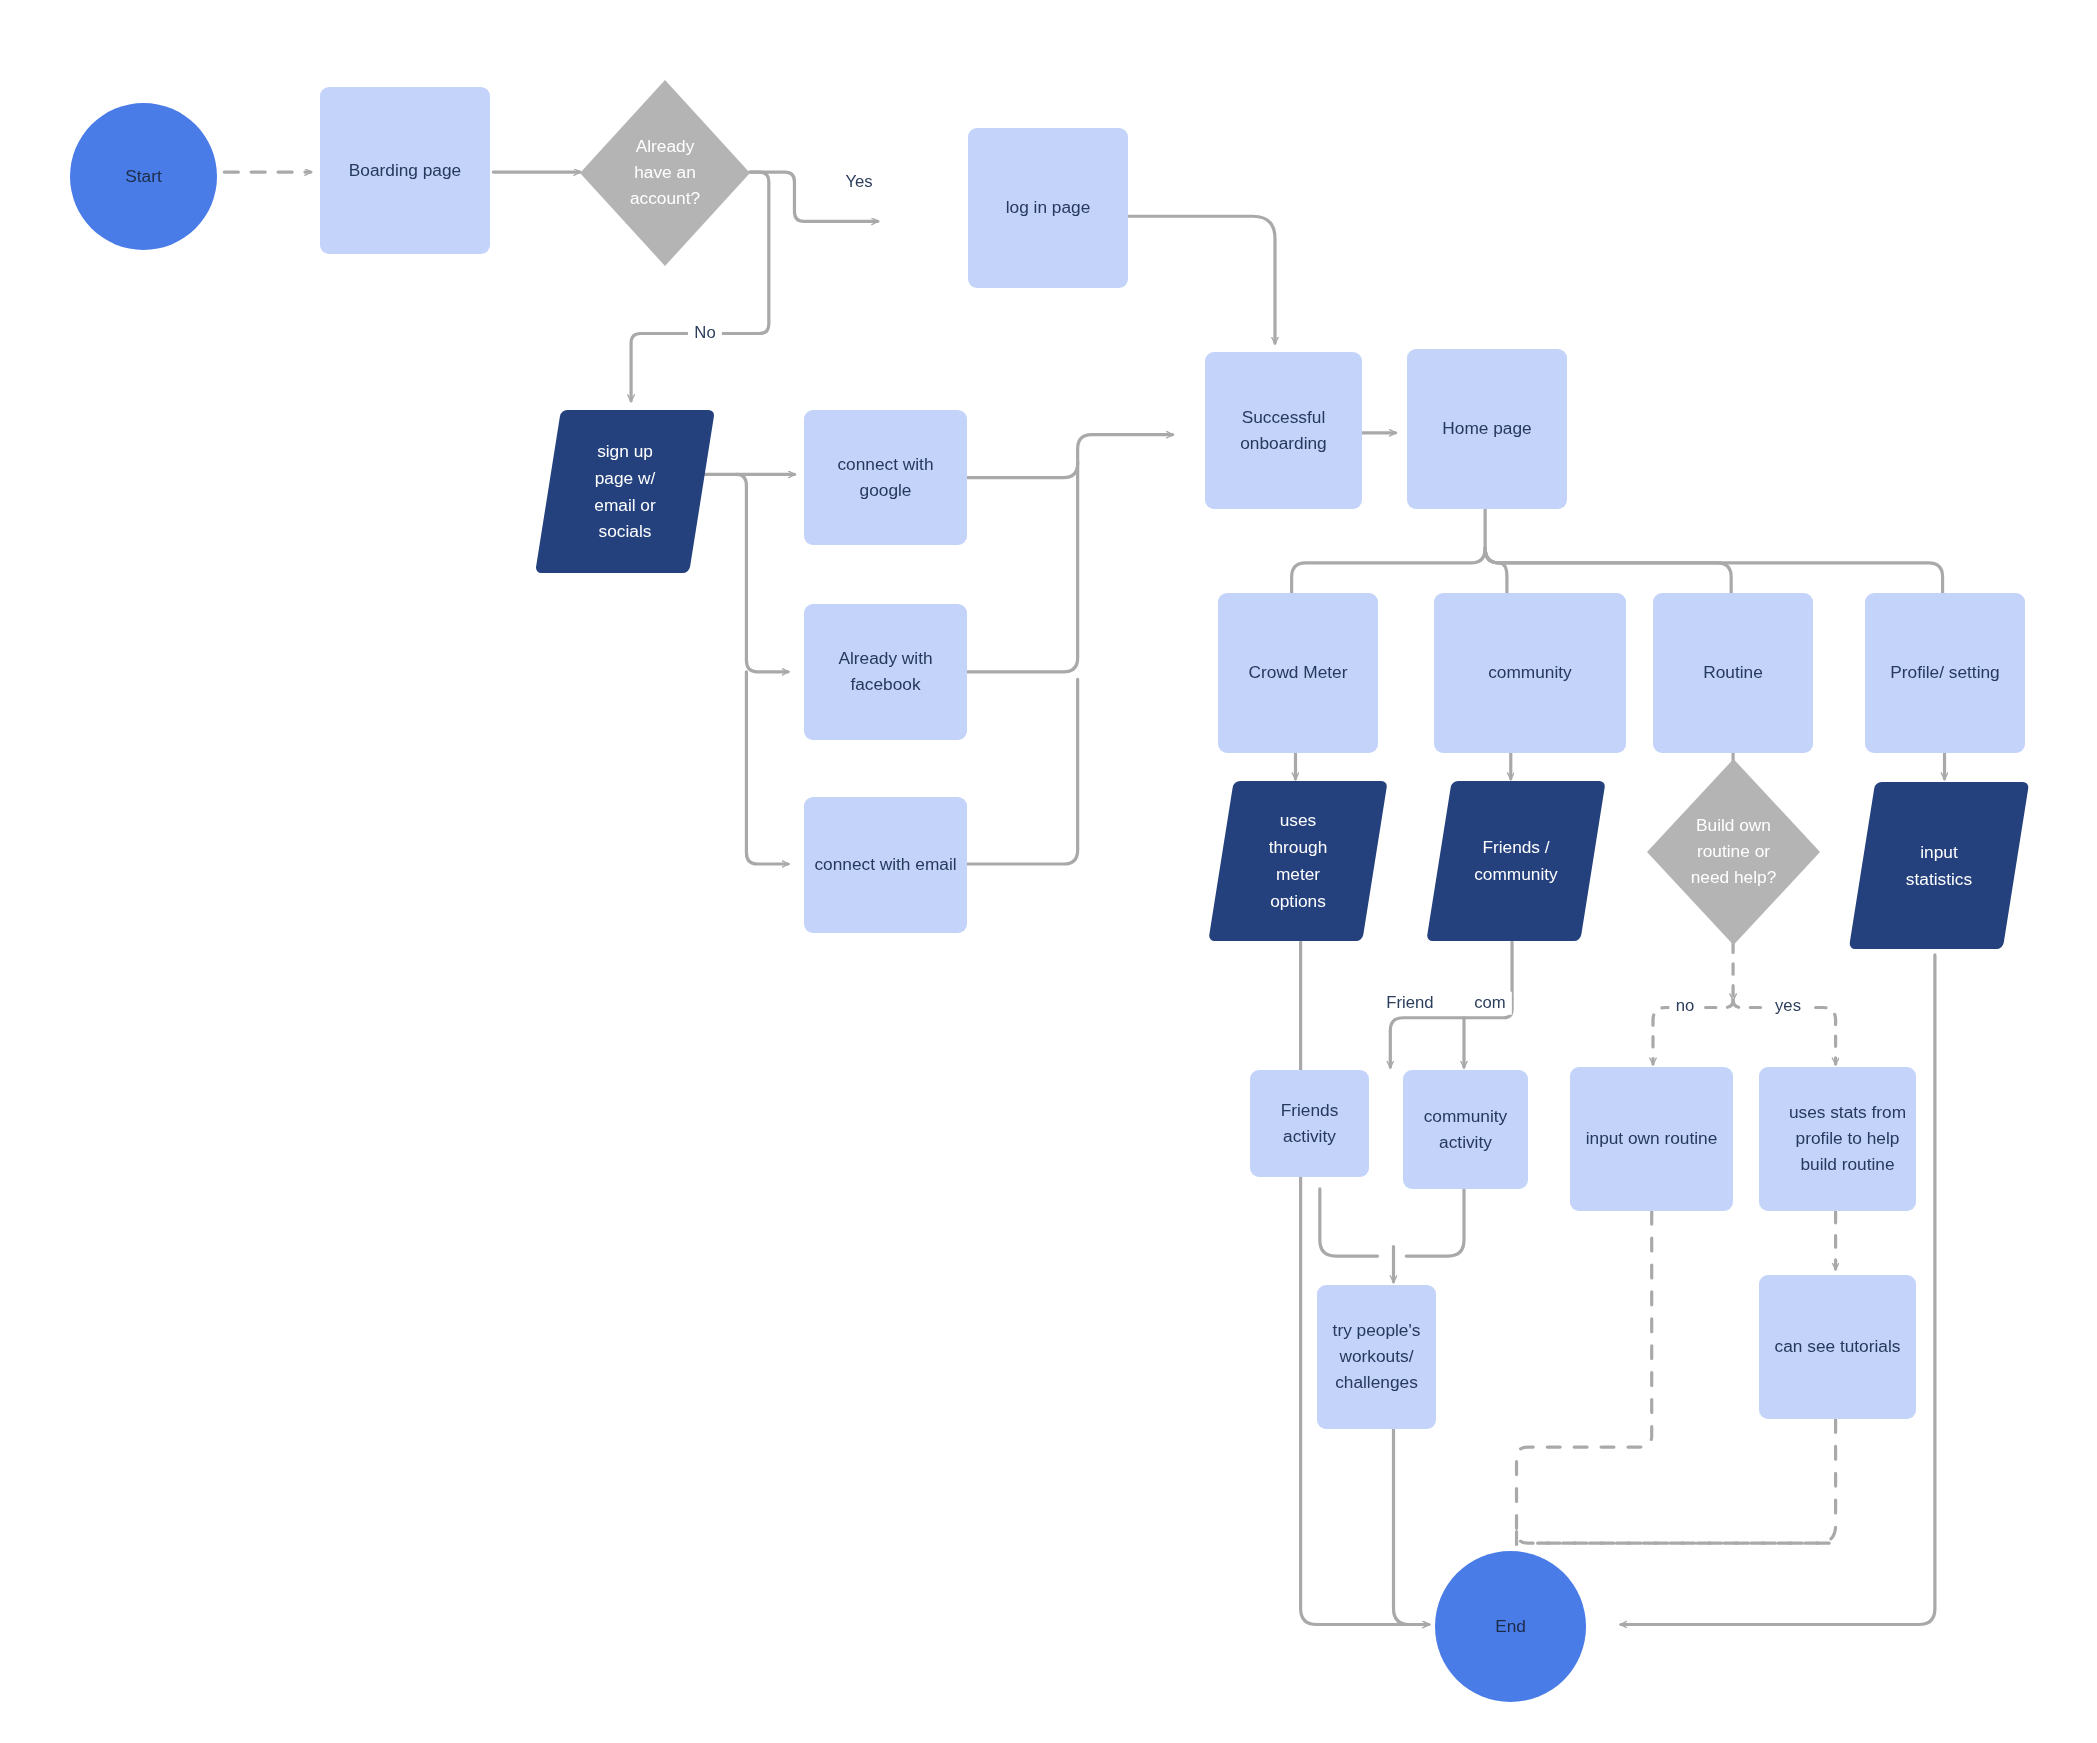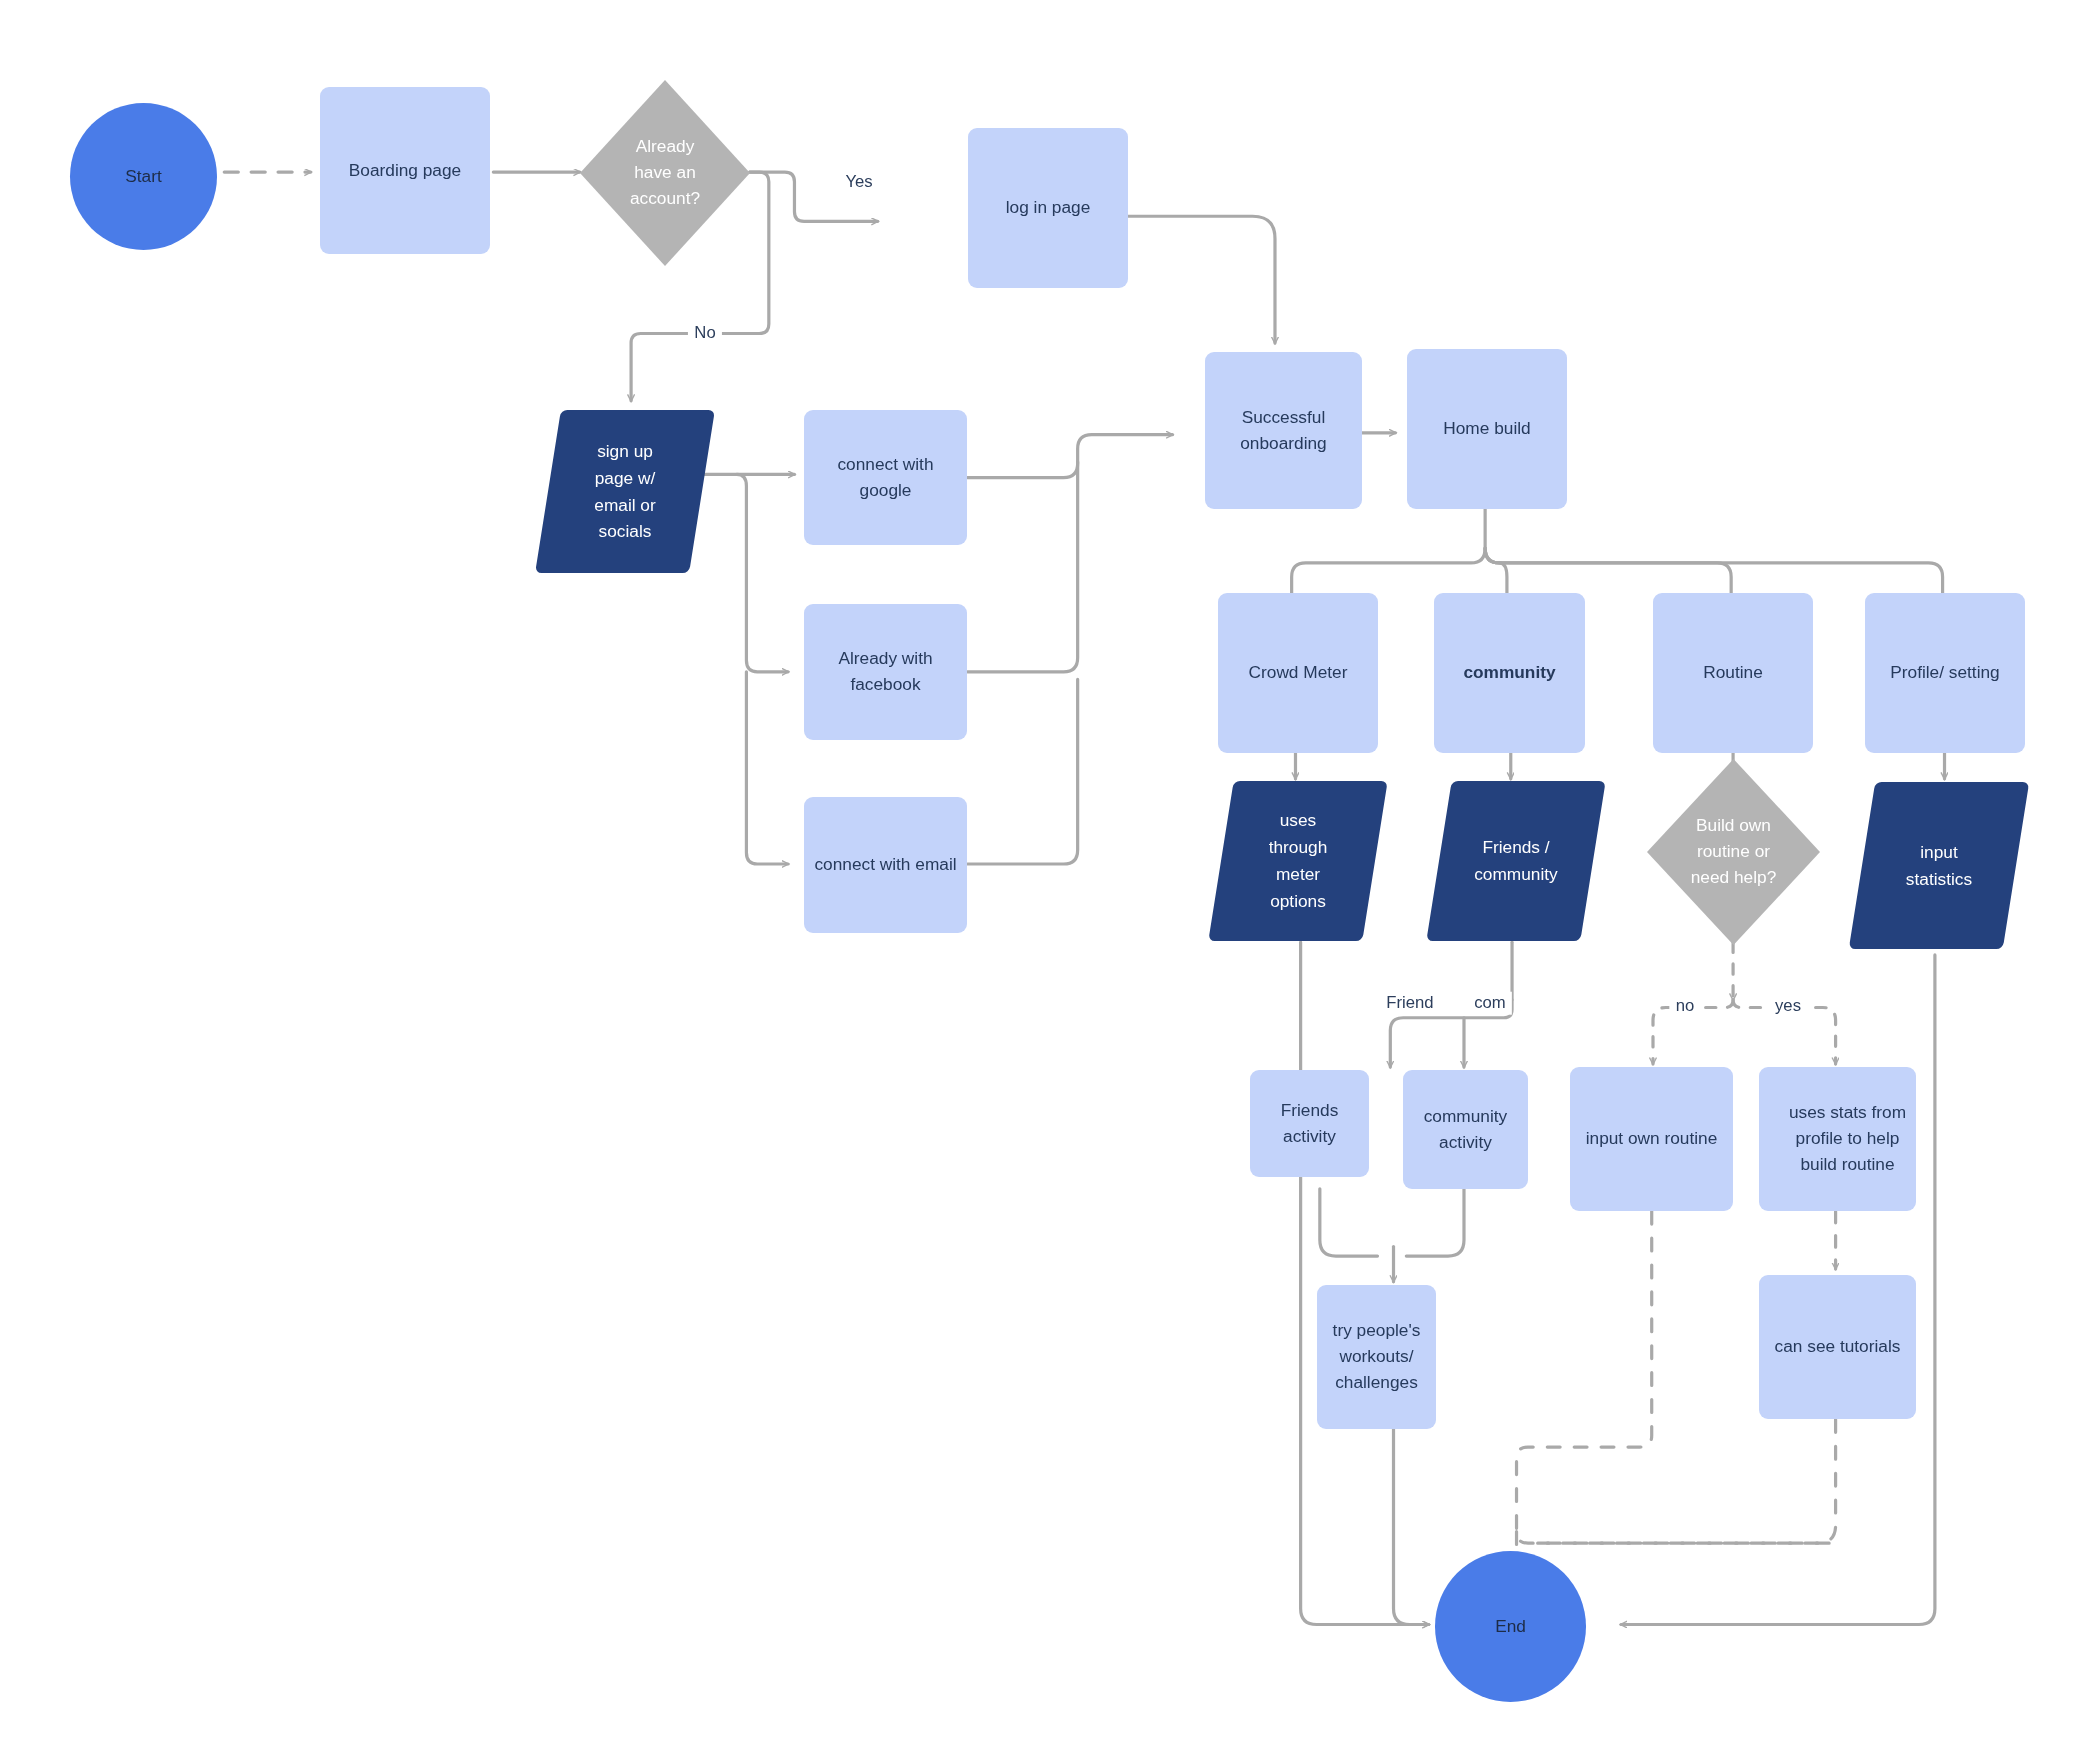--- a/index.html
+++ b/index.html
@@ -126,28 +126,28 @@
 
   <div class="node box" style="left:804px;top:797px;width:163px;height:136px;">
     <span>connect with email</span>
   </div>
 
   <div class="node box" style="left:1205px;top:352px;width:157px;height:157px;">
     <span>Successful onboarding</span>
   </div>
 
   <div class="node box" style="left:1407px;top:349px;width:160px;height:160px;">
-    <span>Home build</span>
+    <span>Home page</span>
   </div>
 
   <div class="node box" style="left:1218px;top:593px;width:160px;height:160px;">
     <span>Crowd Meter</span>
   </div>
 
-  <div class="node box" style="left:1434px;top:593px;width:151px;height:160px;font-weight:bold;">
+  <div class="node box" style="left:1434px;top:593px;width:192px;height:160px;">
     <span>community</span>
   </div>
 
   <div class="node box" style="left:1653px;top:593px;width:160px;height:160px;">
     <span>Routine</span>
   </div>
 
   <div class="node box" style="left:1865px;top:593px;width:160px;height:160px;">
     <span>Profile/ setting</span>
   </div>

